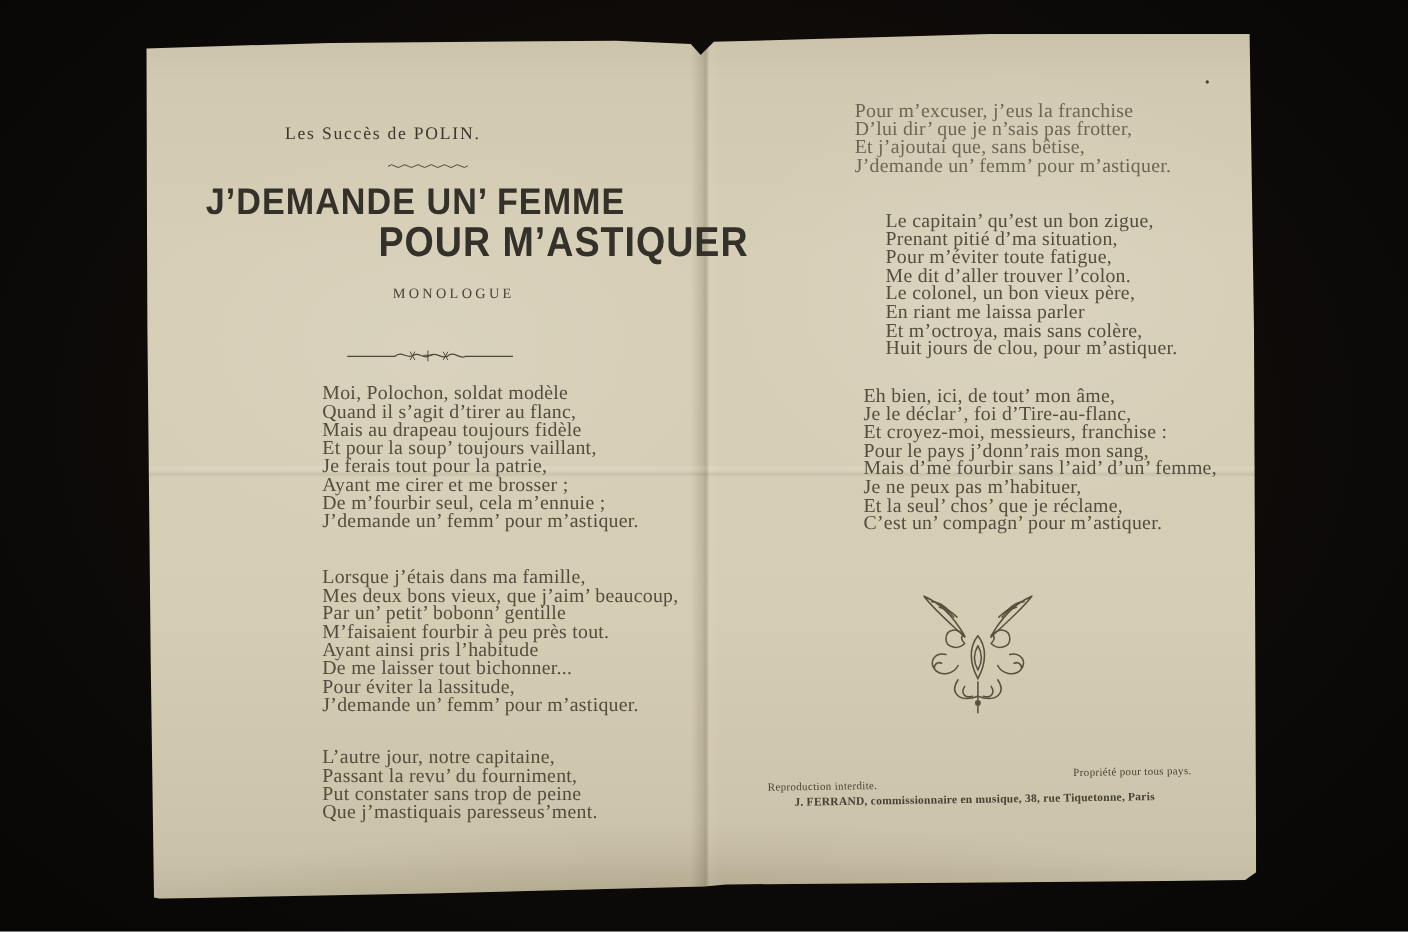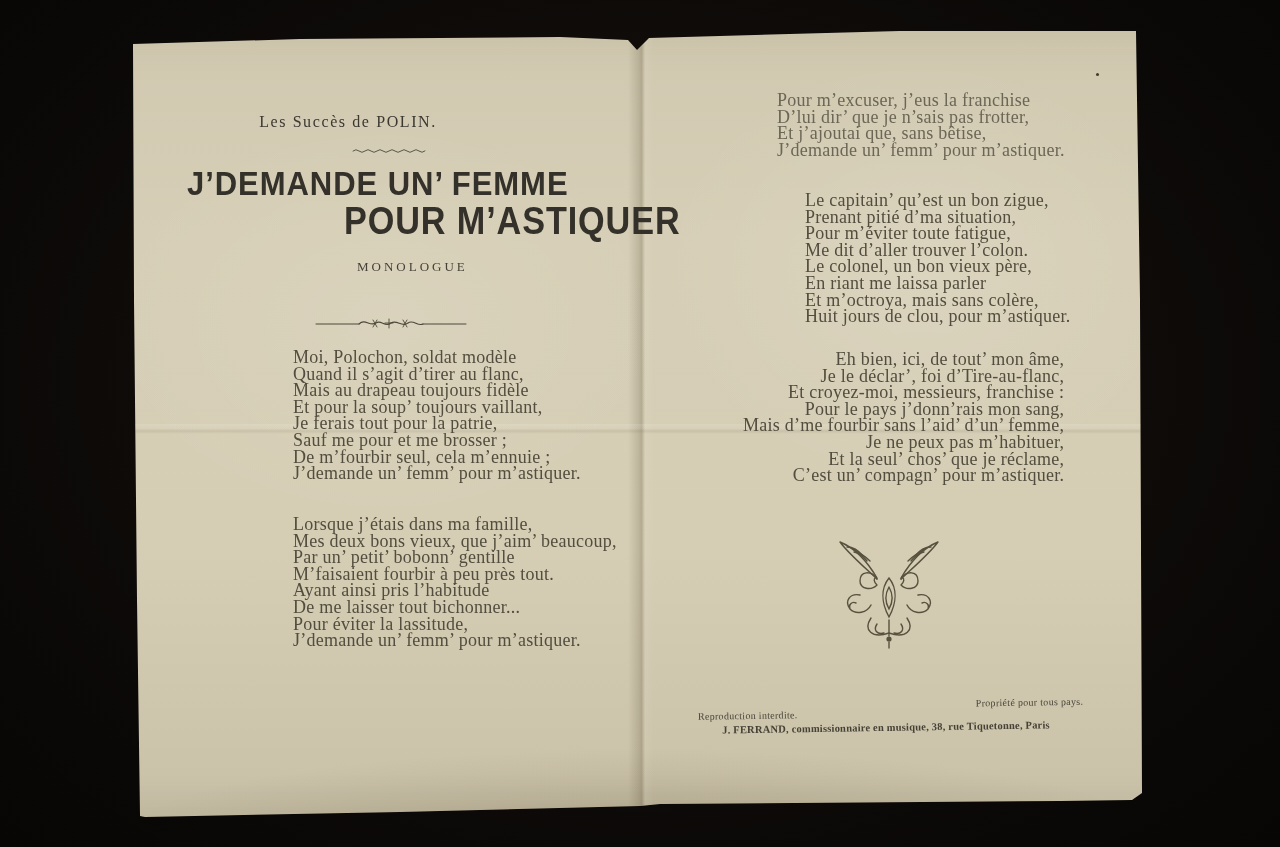--- a/index.html
+++ b/index.html
@@ -69,21 +69,21 @@
 
   
   .stanza { position:absolute; font-size:18px; line-height:16.6px;
             color:#524d3e; letter-spacing:0.25px; white-space:nowrap; }
   .stanza .poem-line { height:16.6px; }
   .s-l1 { left:293px; top:349px; }
   .s-l2 { left:293px; top:516px; }
   .s-l3 { left:293px; top:680px; }
   .s-r1 { left:777px; top:92px;  color:#6c6656; }
   .s-r2 { left:805px; top:192px; }
-  .s-r3 { left:743px; top:351px;text-align:right; }
+  .s-r3 { left:785px; top:351px; }
 
   
   .tailpiece { position:absolute; left:827px; top:538px; }
   .tailpiece path, .tailpiece circle { stroke:#57513e; fill:none;
     stroke-width:1.4; stroke-linecap:round; }
   .tailpiece .dot { fill:#57513e; stroke:none; }
 
   .squiggle path, .divider path { stroke:#4c483b; fill:none; stroke-linecap:round; }
 
   
@@ -127,34 +127,40 @@
         <path d="M74,4 l0,9 M70,8 l8,0" stroke-width="0.9"></path>
         <path d="M88,5 l4,7 M92,5 l-4,7" stroke-width="0.9"></path>
       </svg>
 
       <div class="stanza s-l1">
           <div class="poem-line">Moi, Polochon, soldat modèle</div>
           <div class="poem-line">Quand il s’agit d’tirer au flanc,</div>
           <div class="poem-line">Mais au drapeau toujours fidèle</div>
           <div class="poem-line">Et pour la soup’ toujours vaillant,</div>
           <div class="poem-line">Je ferais tout pour la patrie,</div>
-          <div class="poem-line">Sauf me pour et me brosser ;</div>
+          <div class="poem-line">Ayant me cirer et me brosser ;</div>
           <div class="poem-line">De m’fourbir seul, cela m’ennuie ;</div>
           <div class="poem-line">J’demande un’ femm’ pour m’astiquer.</div>
         </div>
       <div class="stanza s-l2">
           <div class="poem-line">Lorsque j’étais dans ma famille,</div>
           <div class="poem-line">Mes deux bons vieux, que j’aim’ beaucoup,</div>
           <div class="poem-line">Par un’ petit’ bobonn’ gentille</div>
           <div class="poem-line">M’faisaient fourbir à peu près tout.</div>
           <div class="poem-line">Ayant ainsi pris l’habitude</div>
           <div class="poem-line">De me laisser tout bichonner...</div>
           <div class="poem-line">Pour éviter la lassitude,</div>
           <div class="poem-line">J’demande un’ femm’ pour m’astiquer.</div>
         </div>
+      <div class="stanza s-l3">
+          <div class="poem-line">L’autre jour, notre capitaine,</div>
+          <div class="poem-line">Passant la revu’ du fourniment,</div>
+          <div class="poem-line">Put constater sans trop de peine</div>
+          <div class="poem-line">Que j’mastiquais paresseus’ment.</div>
+        </div>
     </div>
 
     <div class="page">
 
       <div class="stanza s-r1">
           <div class="poem-line">Pour m’excuser, j’eus la franchise</div>
           <div class="poem-line">D’lui dir’ que je n’sais pas frotter,</div>
           <div class="poem-line">Et j’ajoutai que, sans bêtise,</div>
           <div class="poem-line">J’demande un’ femm’ pour m’astiquer.</div>
         </div>

